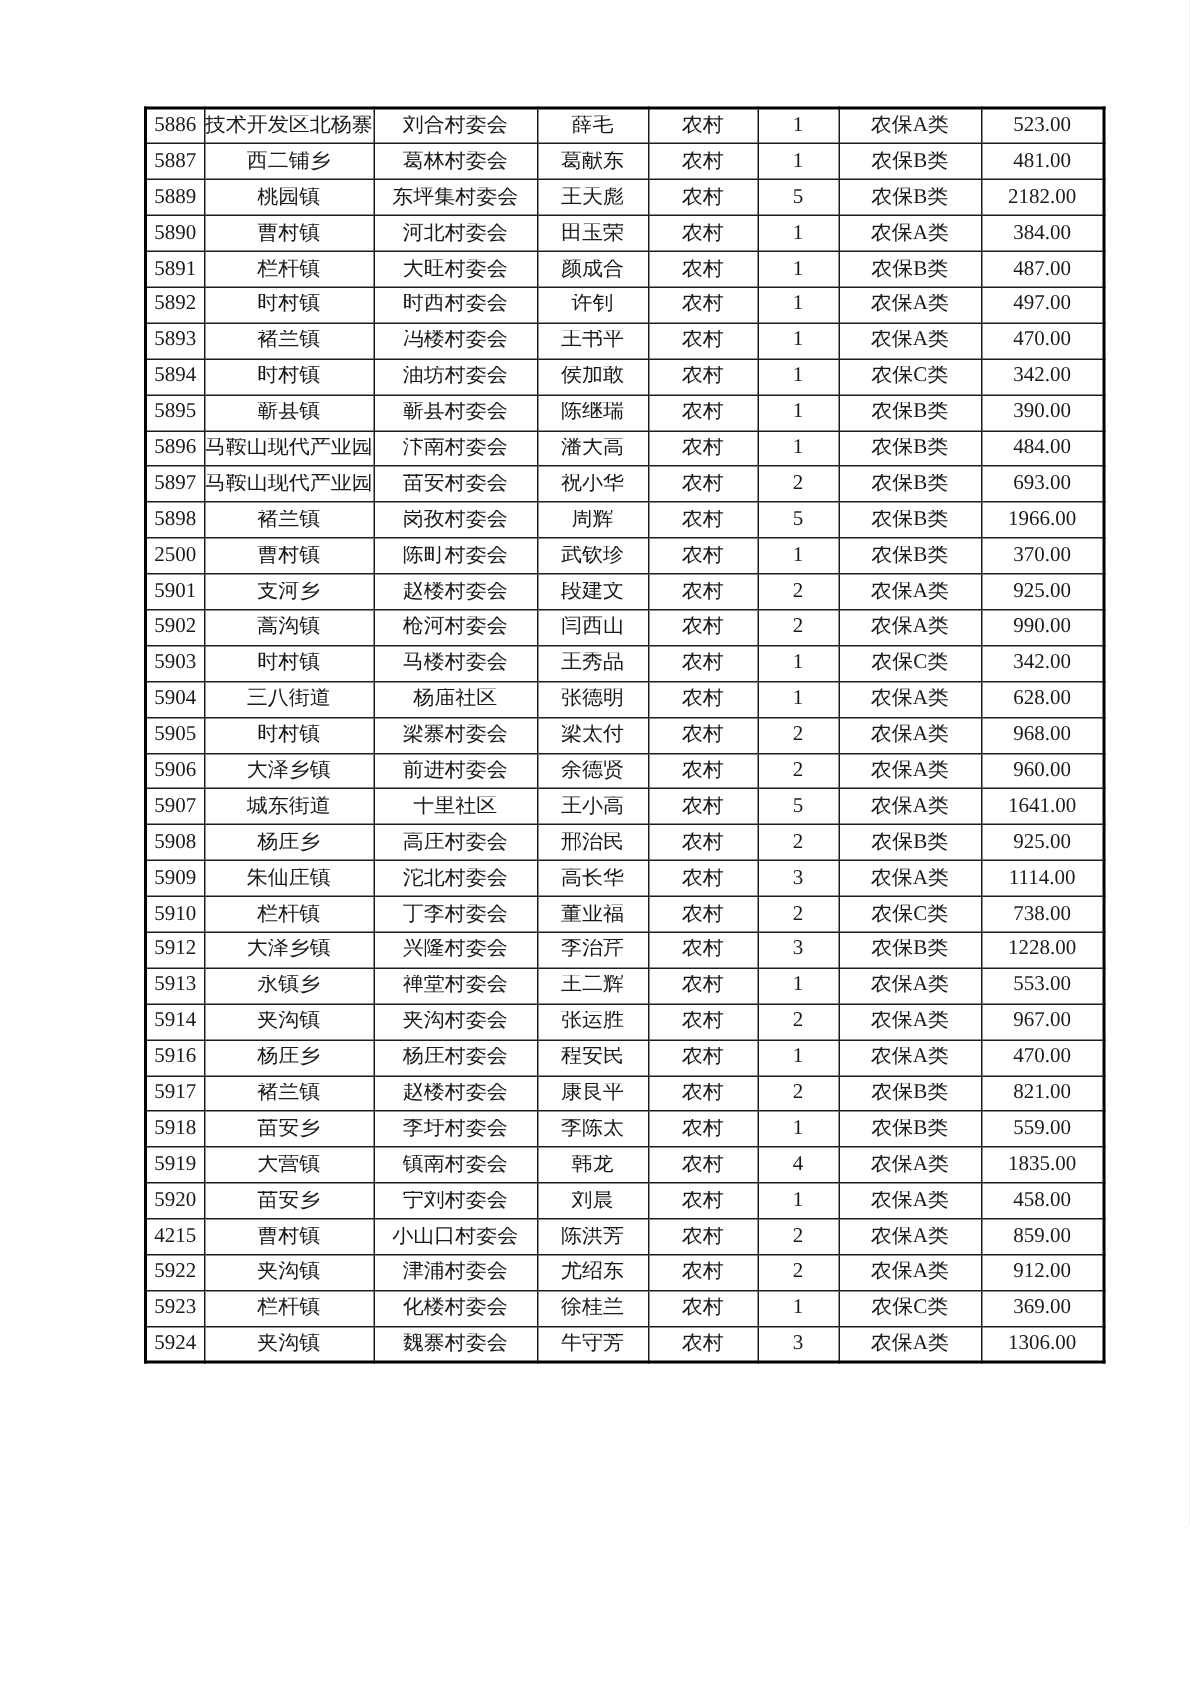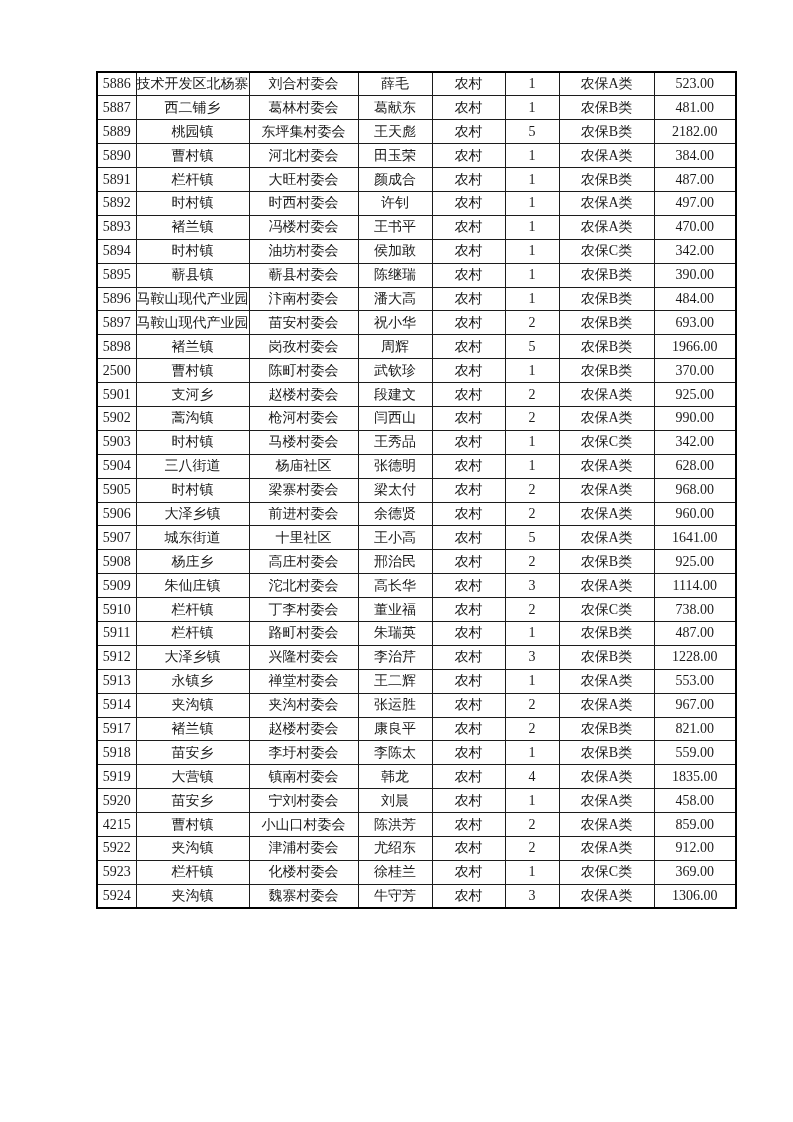--- a/index.html
+++ b/index.html
@@ -647,46 +647,20 @@
           </td>
           <td>
             <div class="cellwrap">农保C类</div>
           </td>
           <td>
             <div class="cellwrap">738.00</div>
           </td>
         </tr>
         <tr>
           <td>
-            <div class="cellwrap">5911</div>
-          </td>
-          <td>
-            <div class="cellwrap">栏杆镇</div>
-          </td>
-          <td>
-            <div class="cellwrap">路町村委会</div>
-          </td>
-          <td>
-            <div class="cellwrap">朱瑞英</div>
-          </td>
-          <td>
-            <div class="cellwrap">农村</div>
-          </td>
-          <td>
-            <div class="cellwrap">1</div>
-          </td>
-          <td>
-            <div class="cellwrap">农保B类</div>
-          </td>
-          <td>
-            <div class="cellwrap">487.00</div>
-          </td>
-        </tr>
-        <tr>
-          <td>
             <div class="cellwrap">5912</div>
           </td>
           <td>
             <div class="cellwrap">大泽乡镇</div>
           </td>
           <td>
             <div class="cellwrap">兴隆村委会</div>
           </td>
           <td>
             <div class="cellwrap">李治芹</div>
@@ -747,20 +721,46 @@
             <div class="cellwrap">农村</div>
           </td>
           <td>
             <div class="cellwrap">2</div>
           </td>
           <td>
             <div class="cellwrap">农保A类</div>
           </td>
           <td>
             <div class="cellwrap">967.00</div>
+          </td>
+        </tr>
+        <tr>
+          <td>
+            <div class="cellwrap">5916</div>
+          </td>
+          <td>
+            <div class="cellwrap">杨庄乡</div>
+          </td>
+          <td>
+            <div class="cellwrap">杨庄村委会</div>
+          </td>
+          <td>
+            <div class="cellwrap">程安民</div>
+          </td>
+          <td>
+            <div class="cellwrap">农村</div>
+          </td>
+          <td>
+            <div class="cellwrap">1</div>
+          </td>
+          <td>
+            <div class="cellwrap">农保A类</div>
+          </td>
+          <td>
+            <div class="cellwrap">470.00</div>
           </td>
         </tr>
         <tr>
           <td>
             <div class="cellwrap">5917</div>
           </td>
           <td>
             <div class="cellwrap">褚兰镇</div>
           </td>
           <td>

